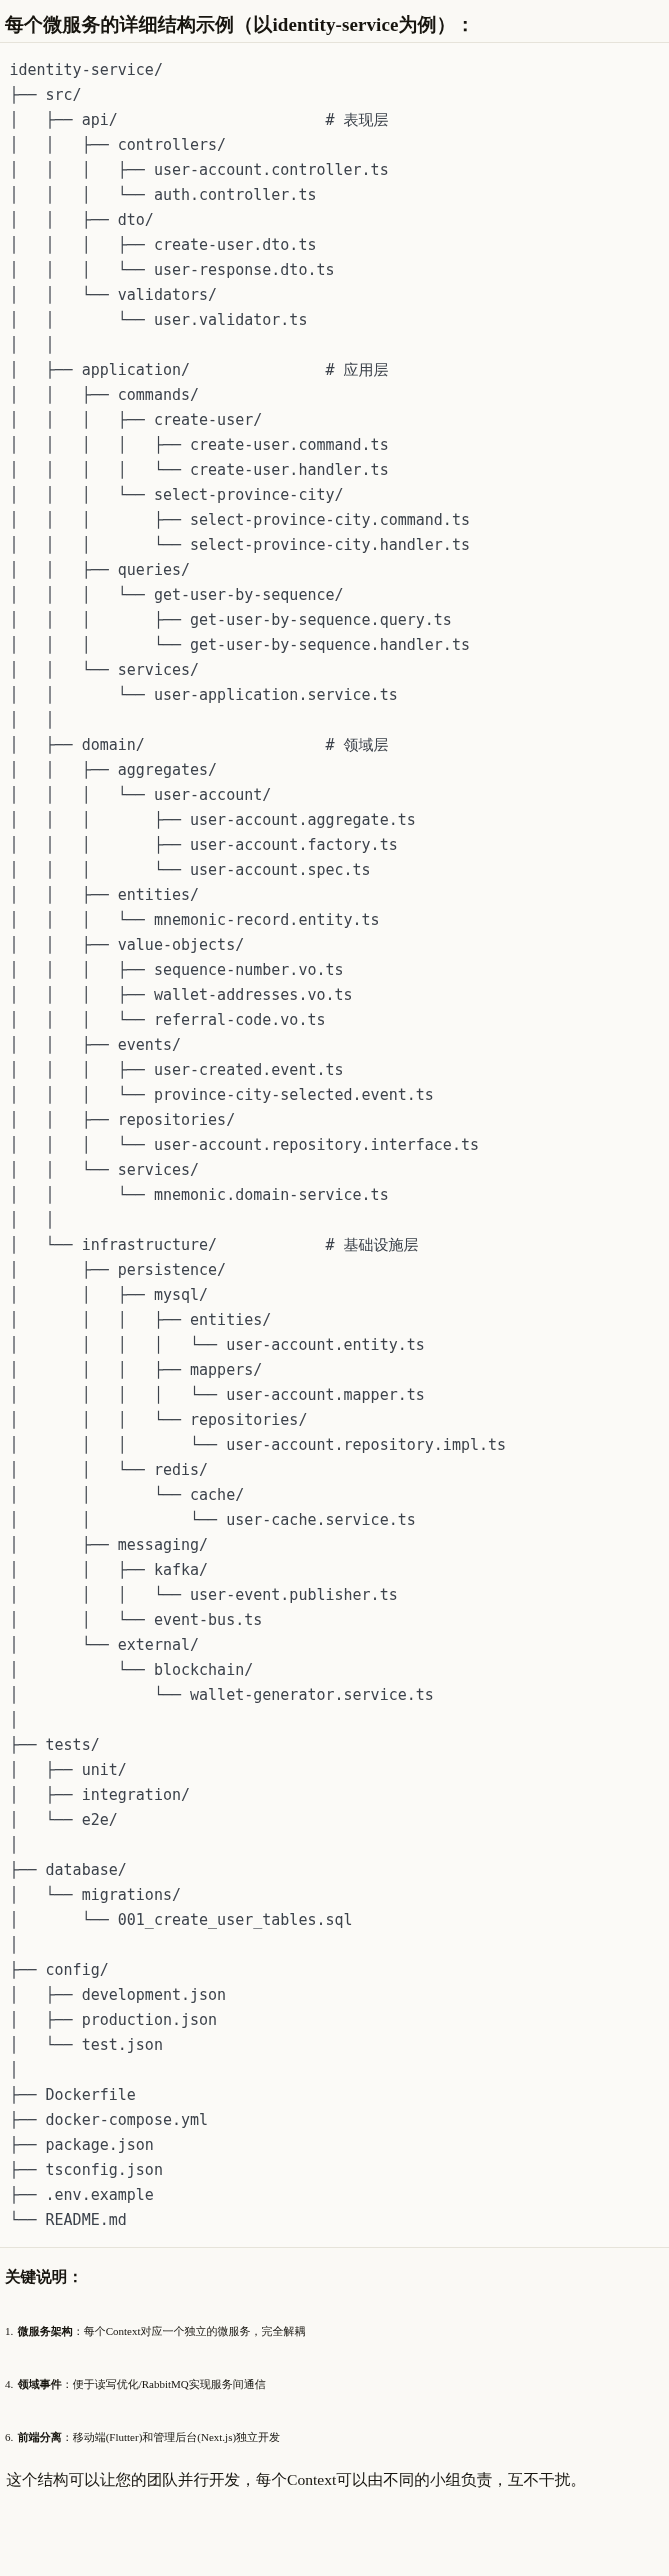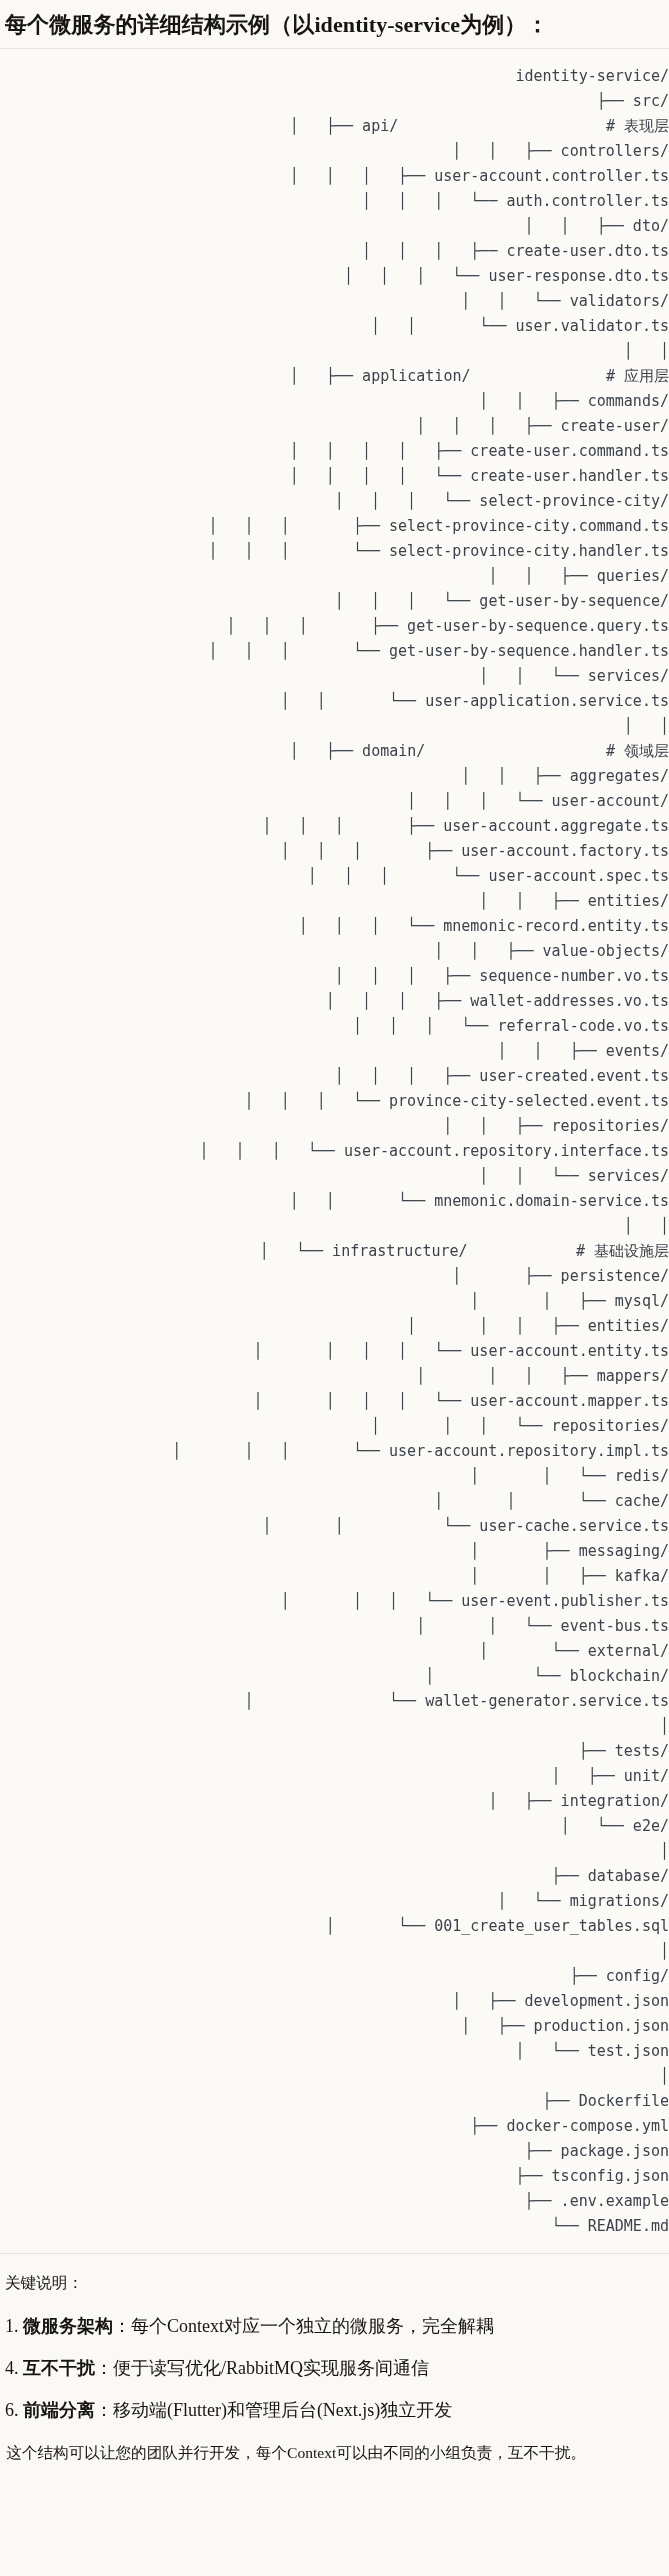--- a/index.html
+++ b/index.html
@@ -5,38 +5,38 @@
   :root{
     --page-bg:#faf9f5; --code-bg:#fbfaf7; --code-border:#e6e3da;
     --code-text:#3c424b; --body-text:#17150f;
   }
   html,body{margin:0;padding:0;}
   body{
     width:669px; min-height:2576px; background:var(--page-bg);
     color:var(--body-text); font-family:"Liberation Serif", serif;
   }
   .page-title{
-    font-size:22px; font-weight:700; line-height:21px;
+    font-size:19px; font-weight:700; line-height:21px;
     padding:13.8px 5px 0 5px; letter-spacing:0.1px;
   }
   .code-block{
-    margin-top:13px; background:var(--code-bg);
+    margin-top:7px; background:var(--code-bg);
     border-top:0.6px solid var(--code-border);
     border-bottom:0.6px solid var(--code-border);
-    padding:15.6px 0 13.8px 9.4px; overflow:hidden;text-align:right;
+    padding:15.6px 0 13.8px 9.4px; overflow:hidden;
   }
   .code-block pre{
     margin:0; font-family:"DejaVu Sans Mono", monospace;
     font-size:15px; line-height:25px; color:var(--code-text);
     white-space:pre;
   }
   .notes{padding:0 5px;}
-  .notes-heading{font-size:15.6px; font-weight:400; line-height:18px; margin-top:19.4px;}
+  .notes-heading{font-size:15.6px; font-weight:700; line-height:18px; margin-top:19.4px;}
   ol.notes-list{list-style:none; margin:0; padding:0;}
-  ol.notes-list li{font-size:18px; line-height:16.3px; margin-top:26px;}
+  ol.notes-list li{font-size:11px; line-height:16.3px; margin-top:37px;}
   .note-number{margin-right:4.4px;}
   .note-label{font-weight:700;}
   .footer-note{font-size:15.6px; line-height:17px; margin-top:26px; padding:0 1.3px 3.8px 1.3px;}
 </style>
 </head>
 <body>
 
 <div class="page-title">每个微服务的详细结构示例（以identity-service为例）：</div>
 
 <div class="code-block">
@@ -130,21 +130,21 @@
 </div>
 
 <div class="notes">
   <div class="notes-heading">关键说明：</div>
 
   <ol class="notes-list">
       <li>
     <span class="note-number">1.</span><span class="note-label">微服务架构</span><span class="note-text">：每个Context对应一个独立的微服务，完全解耦</span>
   </li>
       <li>
-    <span class="note-number">4.</span><span class="note-label">互不干扰</span><span class="note-text">：便于读写优化/RabbitMQ实现服务间通信</span>
+    <span class="note-number">4.</span><span class="note-label">领域事件</span><span class="note-text">：便于读写优化/RabbitMQ实现服务间通信</span>
   </li>
       <li>
     <span class="note-number">6.</span><span class="note-label">前端分离</span><span class="note-text">：移动端(Flutter)和管理后台(Next.js)独立开发</span>
   </li>
     </ol>
 
   <div class="footer-note">这个结构可以让您的团队并行开发，每个Context可以由不同的小组负责，互不干扰。</div>
 </div>
 
 

